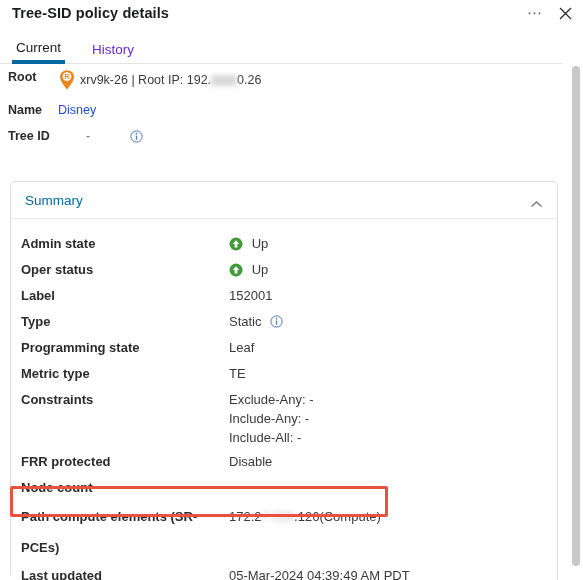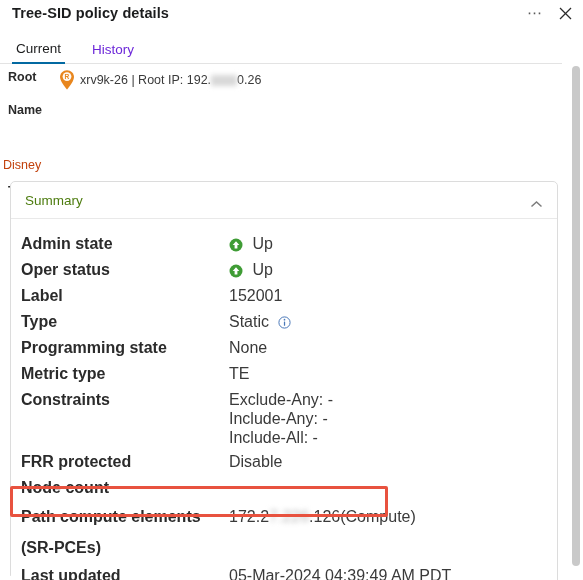--- a/index.html
+++ b/index.html
@@ -64,21 +64,21 @@
     top: 0;
     height: 30px;
     display: flex; align-items: center;
     font-size: 13.5px;
     color: #6d28d9;
     cursor: pointer;
     padding: 0 4px;
   }
   .tab.active {
     color: #1b1c1d;
-    border-bottom: 2px solid #0369a1;
+    border-bottom: 4px solid #0369a1;
   }
   .tab-current { left: 12px; }
   .tab-history { left: 88px; }
 
   
   .top-rows {
     position: absolute;
     left: 0; top: 70px;
     width: 562px;
   }
@@ -89,21 +89,21 @@
     font-size: 12.5px;
   }
   .trow .lbl {
     width: 55px;
     flex: 0 0 55px;
     padding-left: 8px;
     font-weight: bold;
     color: #2b2b2b;
   }
   .trow .val {
-    color: #c2410c;
+    color: #1d4ed8;
   }
 
   .root-row { margin-bottom: 0; }
   .pin-wrap {
     position: absolute;
     left: 58px; top: -1px;
     width: 18px; height: 22px;
   }
   .root-lines {
     margin-left: 25px;
@@ -120,21 +120,21 @@
   }
   .blur-strong {
     display: inline-block;
     background: #d8d8d8;
     color: transparent;
     filter: blur(2.6px);
     border-radius: 1px;
     vertical-align: middle;
   }
 
-  .name-row { margin-top: 13px; flex-direction: column; }
+  .name-row { margin-top: 13px; }
   .name-row .val { margin-left: 3px; }
   .treeid-row { margin-top: 12px; display: flex; align-items: center; gap: 28px; }
   .treeid-row .dash { color: #6a6a6a; margin-left: 3px; margin-right: 12px; }
 
   
   .info-ico {
     display: inline-block;
     width: 13px; height: 13px;
     vertical-align: -2px;
   }
@@ -150,34 +150,34 @@
   }
   .card-hdr {
     height: 37px;
     display: flex; align-items: center;
     padding: 0 14px;
     border-bottom: 1px solid #e9e9e9;
     position: relative;
   }
   .card-hdr-title {
     font-size: 13.5px;
-    color: #4d7c0f;
+    color: #0369a1;
   }
   .collapse-chev {
     position: absolute;
     right: 14px; top: 13px;
     cursor: pointer;
   }
   .card-body {
     padding: 12px 0 12px 0;
   }
   .srow {
     display: flex;
     align-items: flex-start;
-    font-size: 16px;
+    font-size: 13px;
     min-height: 26px;
     padding: 0 0 0 10px;
   }
   .srow .s-lbl {
     flex: 0 0 208px;
     width: 208px;
     font-weight: bold;
     color: #2b2b2b;
     line-height: 25px;
   }
@@ -351,21 +351,21 @@
               <circle cx="6.5" cy="6.5" r="5.6" fill="none" stroke="#4a78b8" stroke-width="1"></circle>
               <circle cx="6.5" cy="3.7" r="0.85" fill="#4a78b8"></circle>
               <rect x="5.9" y="5.4" width="1.25" height="4.4" rx="0.55" fill="#4a78b8"></rect>
             </svg>
           </span>
         </div>
       </div>
 
       <div class="srow">
         <div class="s-lbl">Programming state</div>
-        <div class="s-val">None</div>
+        <div class="s-val">Leaf</div>
       </div>
 
       <div class="srow">
         <div class="s-lbl">Metric type</div>
         <div class="s-val">TE</div>
       </div>
 
       <div class="srow" style="min-height:62px;">
         <div class="s-lbl">Constraints</div>
         <div class="s-val multi">

